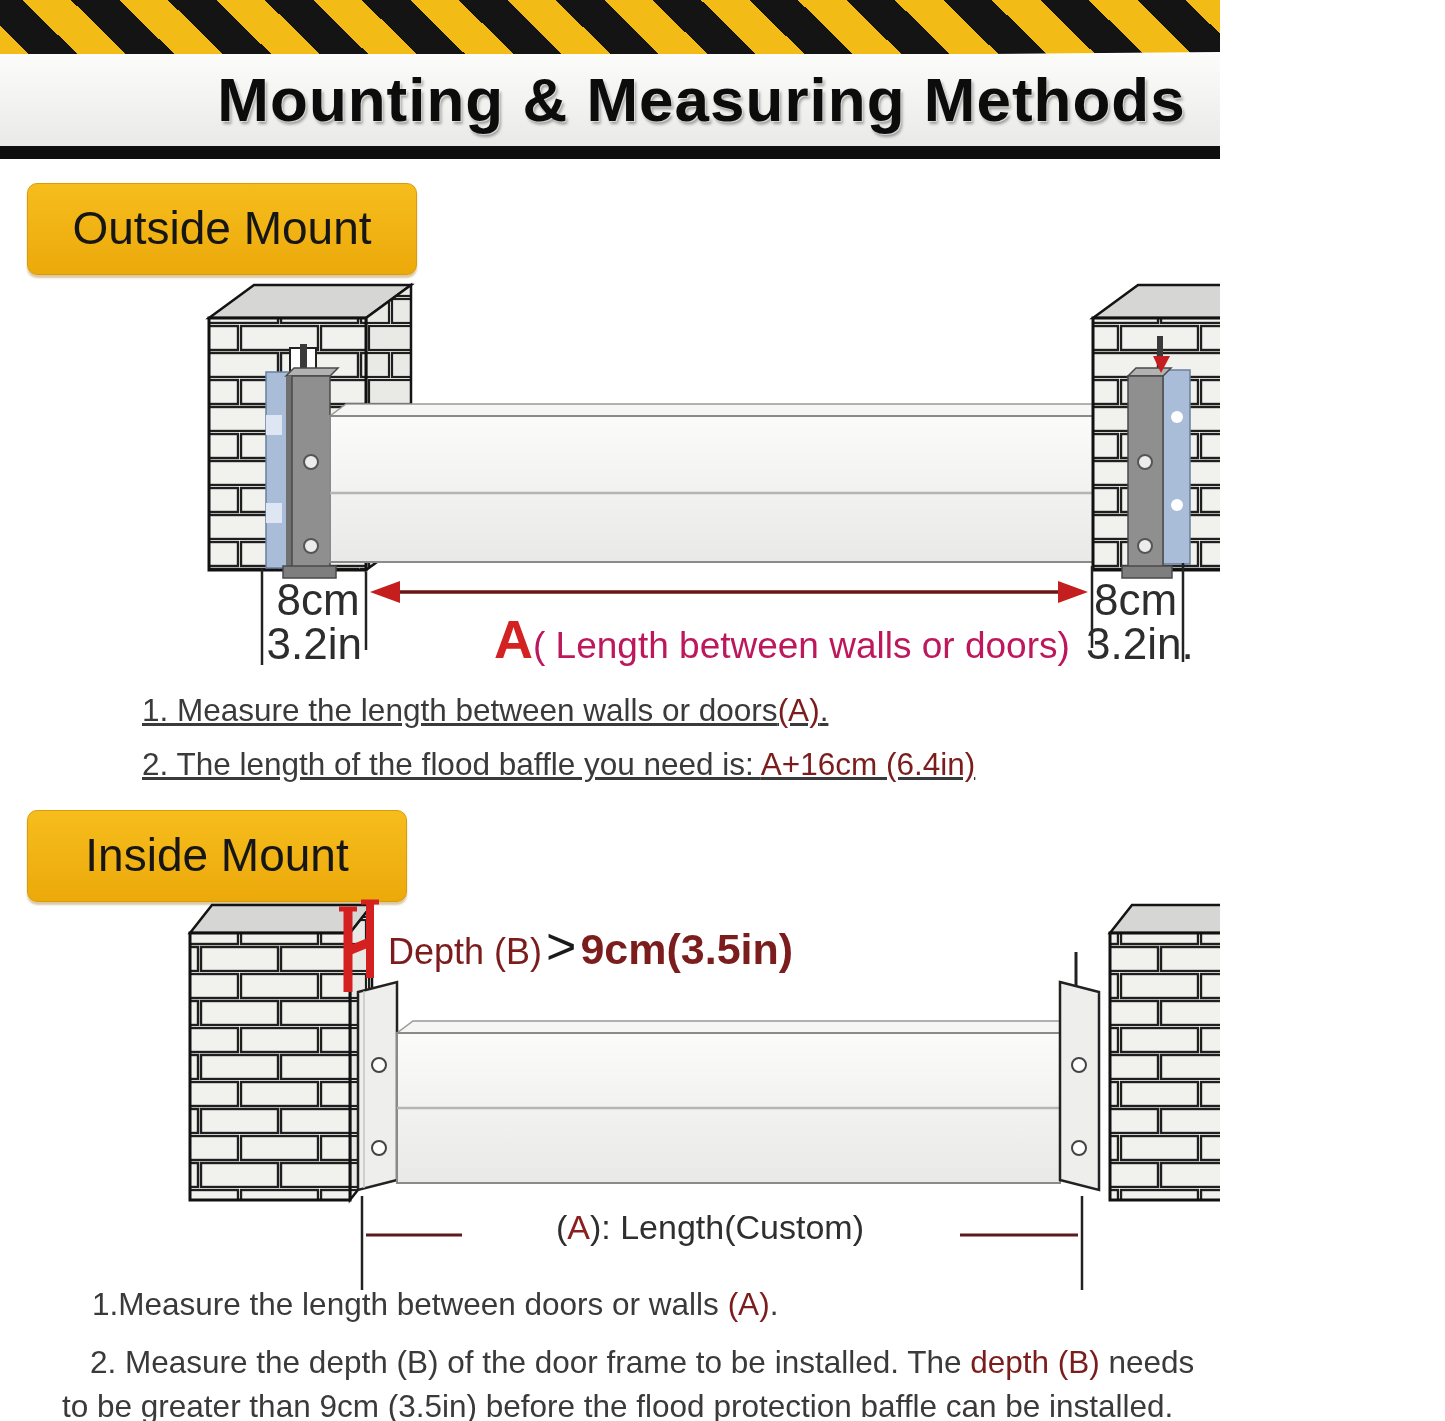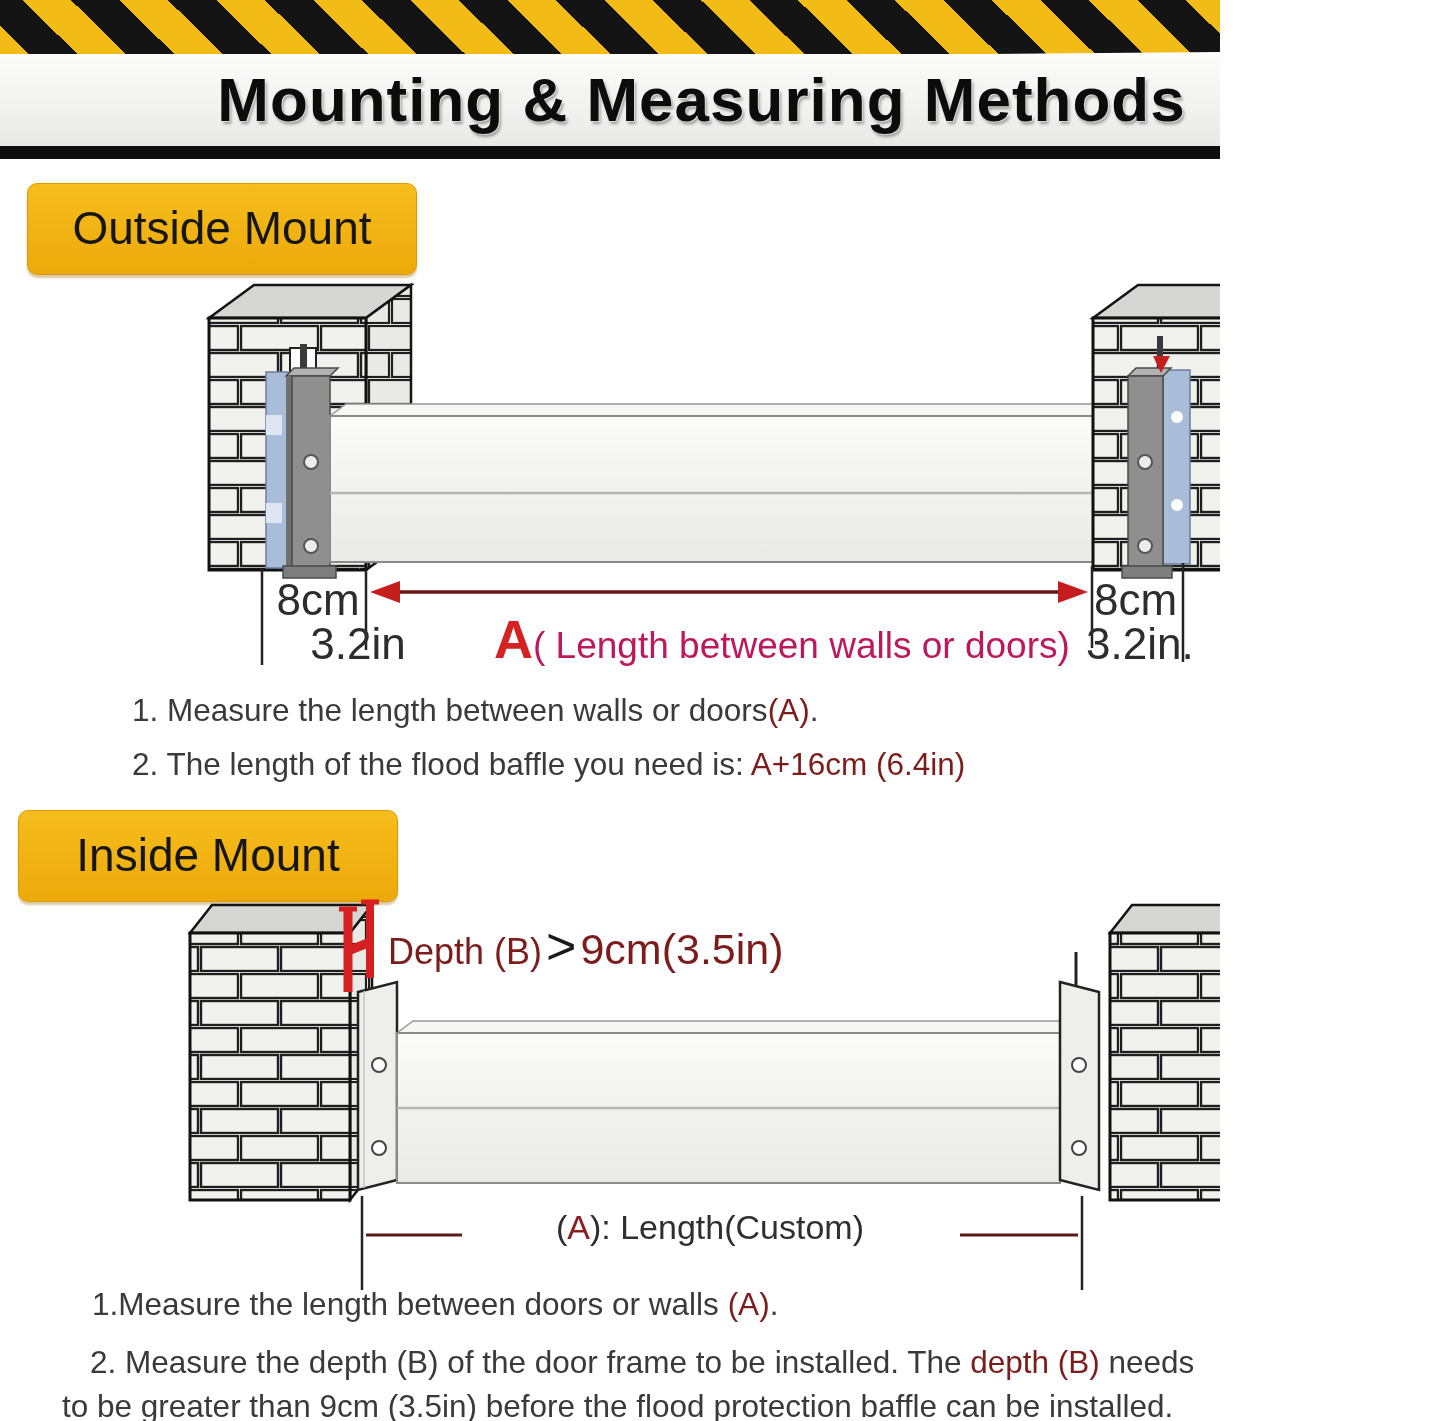--- a/index.html
+++ b/index.html
@@ -16,51 +16,51 @@
                 color:#0c0c0c;letter-spacing:1px;
                 text-shadow:1px 1px 0 rgba(255,255,255,.55), 2px 3px 3px rgba(0,0,0,.35);}
   .blackbar{position:absolute;left:0;top:146px;width:1445px;height:13px;background:#0e0e0e;}
 
   
   .badge{position:absolute;height:90px;border-radius:10px;
          background:linear-gradient(180deg,#f6bd1d,#eca90a);
          border:1px solid #d99c06;box-shadow:0 3px 2px rgba(150,100,0,.35);
          color:#161616;font-size:46px;font-weight:500;text-align:center;line-height:88px;}
   .badge1{left:27px;top:183px;width:388px;}
-  .badge2{left:18px;top:810px;width:378px;}
+  .badge2{left:27px;top:810px;width:378px;}
 
   
   .art{position:absolute;left:0;top:0;width:1445px;height:1421px;z-index:1;}
 
   
   .dim{position:absolute;z-index:2;color:#2d2d2d;font-size:44px;line-height:1;}
   .dim-cm-left {left:266px;top:578px;width:104px;text-align:center;}
-  .dim-in-left {left:258px;top:622px;width:104px;text-align:center;margin-left:48px;}
+  .dim-in-left {left:258px;top:622px;width:104px;text-align:right;}
   .dim-cm-right{left:1094px;top:578px;width:92px;text-align:left;}
   .dim-in-right{left:1086px;top:622px;width:92px;text-align:left;}
 
   .spanlabel{position:absolute;left:494px;top:608px;z-index:2;display:flex;align-items:baseline;
              white-space:nowrap;}
   .spanlabel .letterA{font-size:54px;font-weight:bold;color:#d42222;}
   .spanlabel .spantext{font-size:37px;color:#be185d;}
 
   .depthlabel{position:absolute;left:388px;top:916px;z-index:2;display:flex;align-items:baseline;
               white-space:nowrap;}
   .depthlabel .dl{font-size:36px;color:#7c1d1d;}
   .depthlabel .gt{font-size:52px;font-weight:300;color:#1a1a1a;margin:0 4px;}
-  .depthlabel .dv{font-size:43px;color:#7c1d1d;}
+  .depthlabel .dv{font-size:43px;color:#7c1d1d;font-weight:bold;}
 
   .lenlabel{position:absolute;left:470px;top:1208px;width:480px;z-index:2;text-align:center;
             font-size:34px;color:#2f2f2f;white-space:nowrap;}
   .lenlabel .letterA{color:#8b2020;}
 
   
   .steps{position:absolute;z-index:2;color:#3a3a3a;font-size:31.5px;}
   .steps p{margin:0;white-space:nowrap;}
-  .steps-outside{left:132px;top:692px;}
+  .steps-outside{left:142px;top:692px;text-decoration:underline;}
   .steps-outside p + p{margin-top:17px;}
   .maroon{color:#7c1d1d;}
   .step-inside-1{position:absolute;left:92px;top:1286px;z-index:2;color:#3a3a3a;
                  font-size:31.5px;white-space:nowrap;margin:0;}
   .step-inside-2{position:absolute;left:62px;top:1340px;z-index:2;color:#3a3a3a;
                  font-size:31.5px;line-height:44px;white-space:nowrap;margin:0;text-indent:28px;}
   .step-inside-2 .cont{text-indent:0;}
 </style>
 </head>
 <body>

